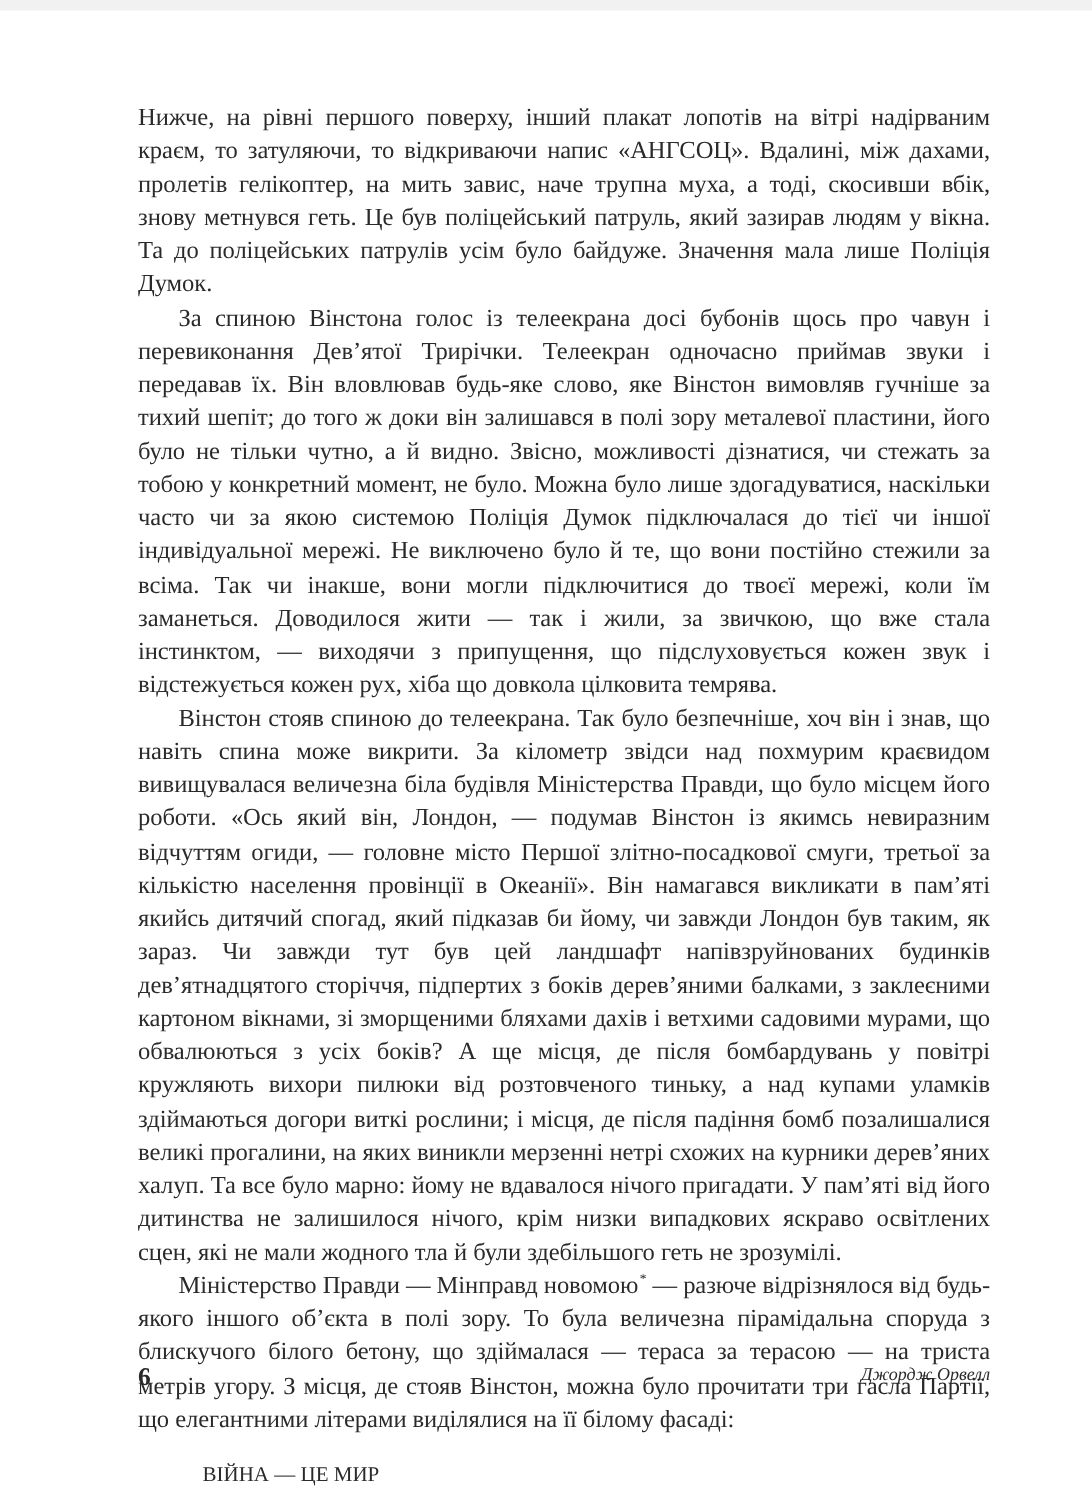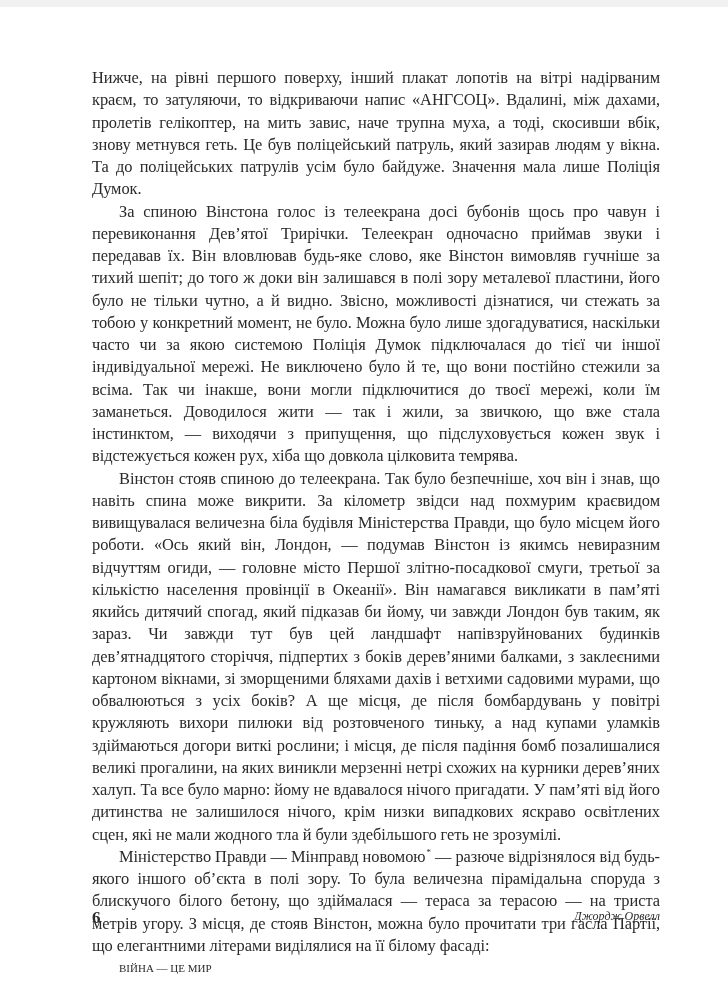--- a/index.html
+++ b/index.html
@@ -5,21 +5,21 @@
   html, body { margin: 0; padding: 0; }
   body {
     width: 728px; height: 1000px; background: #ffffff; position: relative; overflow: hidden;
     font-family: "Liberation Serif", "DejaVu Serif", serif; color: #2a2a2a;
   }
   .top-strip { position: absolute; left: 0; top: 0; width: 728px; height: 7px; background: #f1f1f1; }
   .page { position: absolute; left: 92px; top: 67px; width: 568px; }
   .body-text { font-size: 16.4px; line-height: 22.25px; text-align: justify; letter-spacing: -0.05px; font-family: Liberation Serif, serif; }
   .para { margin: 0; text-indent: 0; }
   .para.indent { text-indent: 27px; }
-  .slogans { margin: 0; padding-left: 27px; font-size: 11px; line-height: 22.25px; }
+  .slogans { margin: 16px; padding-left: 27px; font-size: 14px; line-height: 22.25px; }
   .slogan { display: block; }
   .sup { font-size: 9px; vertical-align: super; line-height: 0; margin-left: 1px; }
   .footer { position: absolute; top: 908px; left: 92px; width: 568px; height: 24px; }
   .page-num { position: absolute; left: 0; top: 0; font-size: 17px; font-weight: bold; }
   .running-head { position: absolute; right: 0; top: 1px; font-size: 12px; font-style: italic; }
 </style>
 </head>
 <body>
 
 <div class="top-strip"></div>

